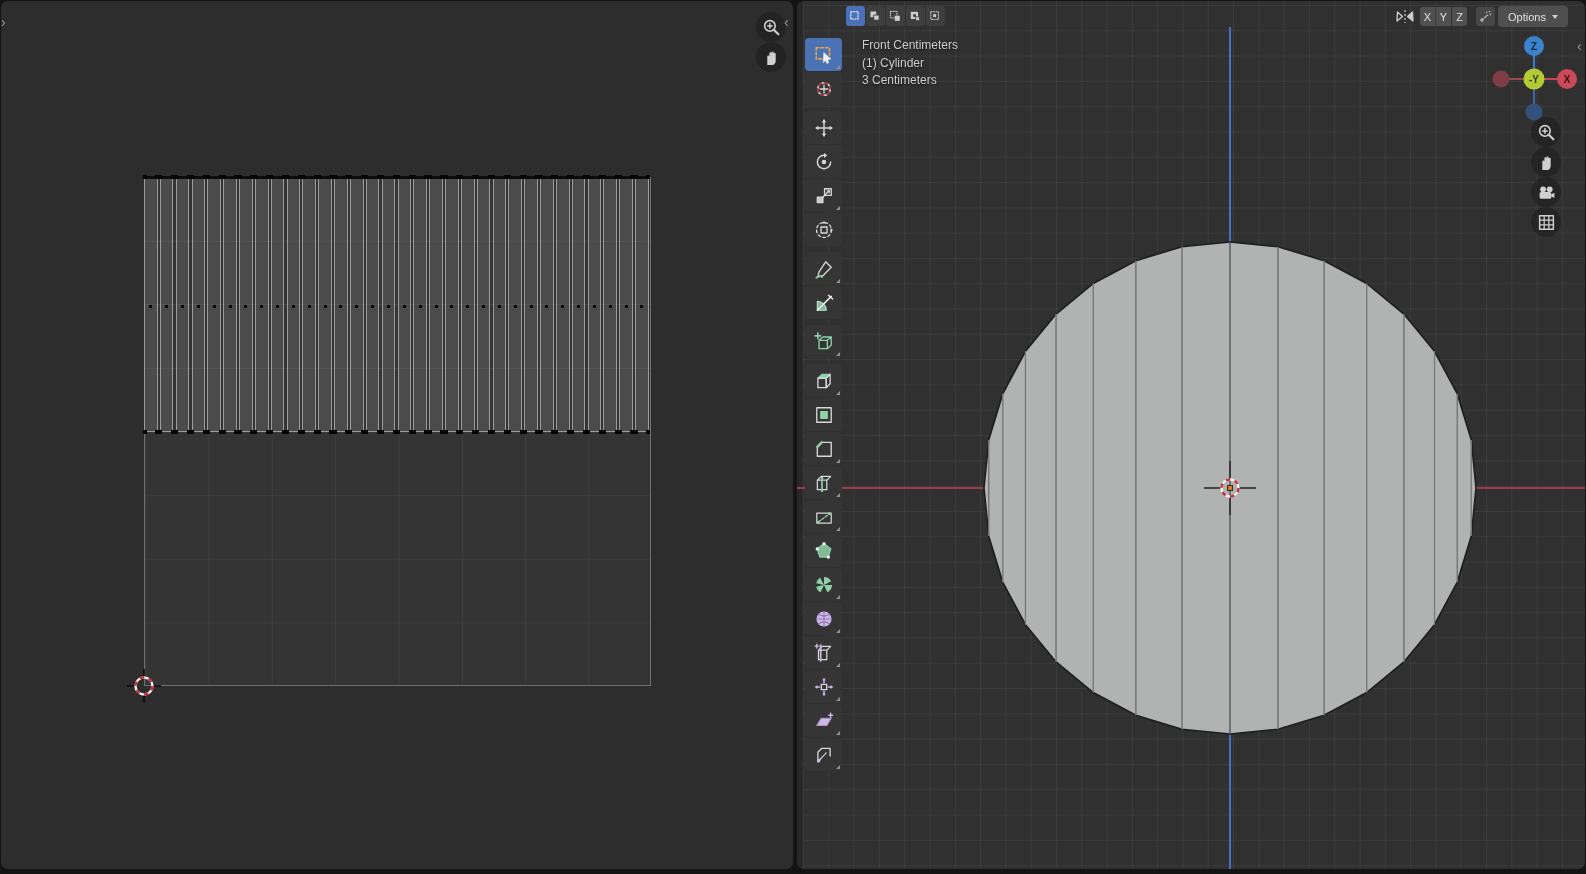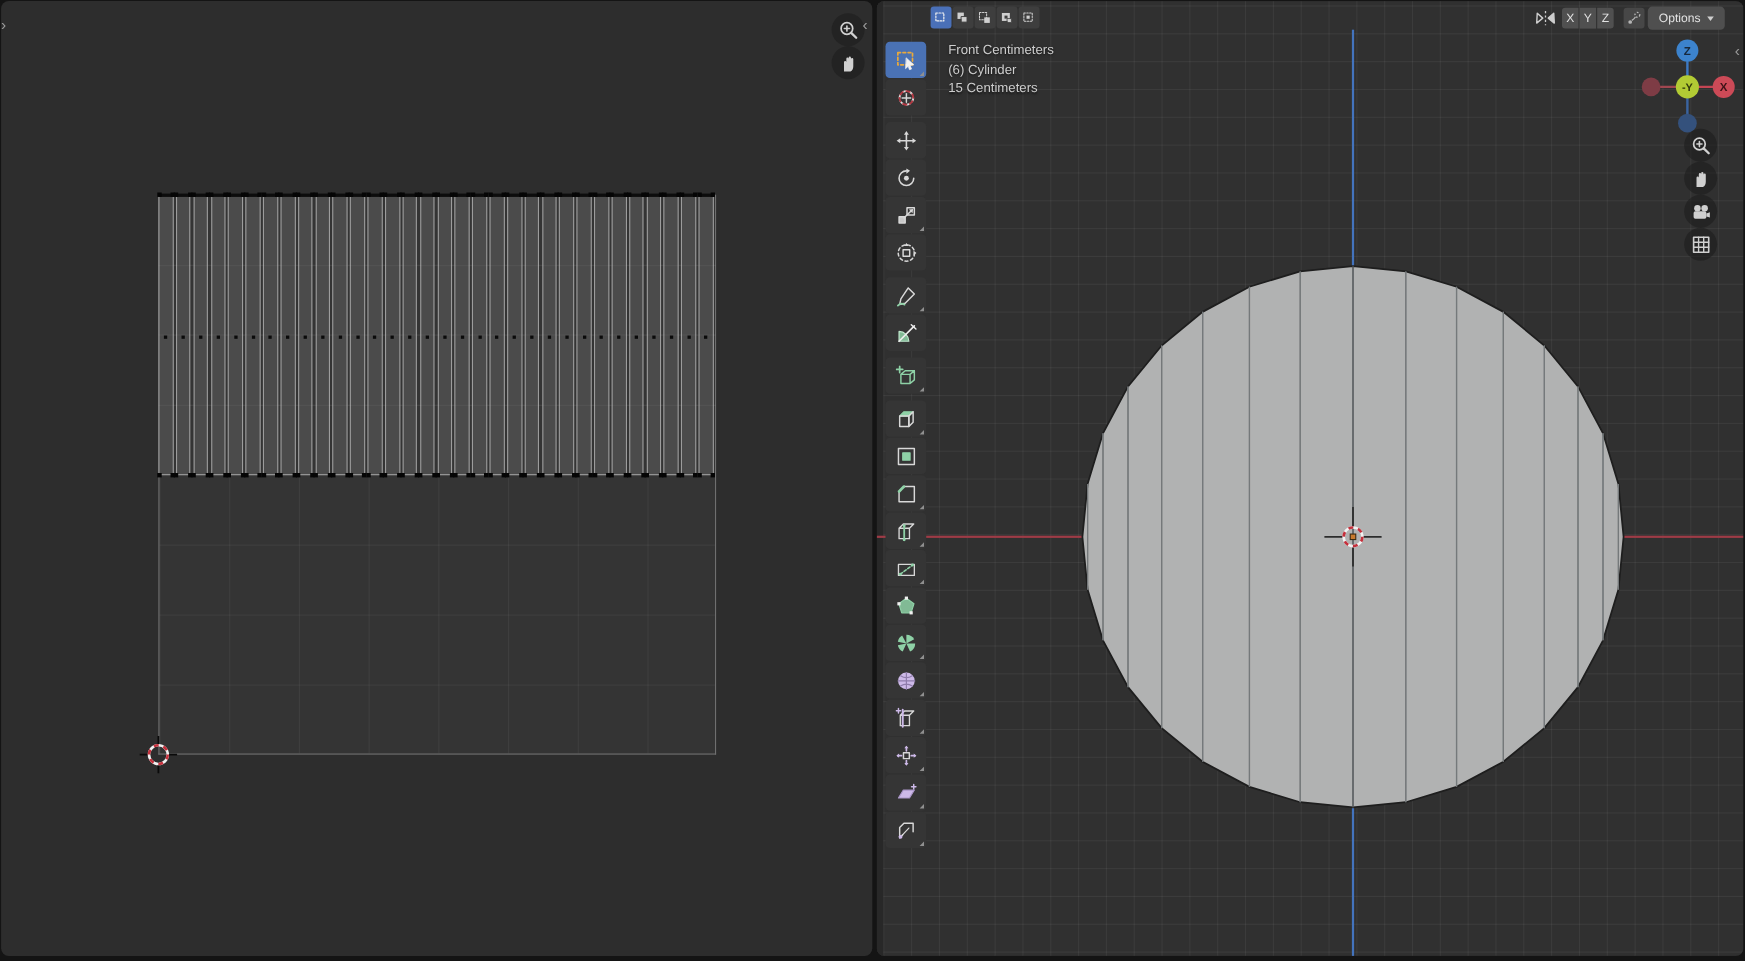--- a/index.html
+++ b/index.html
@@ -389,22 +389,22 @@
       </div>
       <div class="selmode" style="left: 129px;">
         <svg width="13" height="13" viewBox="0 0 18 18" fill="none" stroke-linecap="round" stroke-linejoin="round">
           <rect x="2.5" y="2.5" width="10.5" height="10.5" stroke="#cfcfcf" stroke-width="1.3" stroke-dasharray="1.9 1.7"></rect>
           <rect x="5.8" y="5.8" width="4" height="4" fill="#cfcfcf"></rect>
         </svg>
       </div>
     </div>
   <div id="vp-header-text">
     <div>Front Centimeters</div>
-    <div>(6) Cylinder</div>
-    <div>15 Centimeters</div>
+    <div>(1) Cylinder</div>
+    <div>3 Centimeters</div>
   </div>
 
   <span class="hdr-icon" style="left:598px;top:7px;">
     <svg width="20" height="17" viewBox="0 0 20 17">
       <path d="M7.5,8.5 L2.5,4 L2,13 Z" fill="none" stroke="#cdcdcd" stroke-width="1.3" stroke-linejoin="round"></path>
       <path d="M12.5,8.5 L17.5,4 L18,13 Z" fill="#cdcdcd" stroke="#cdcdcd" stroke-width="1.3" stroke-linejoin="round"></path>
       <line x1="10" y1="2" x2="10" y2="15" stroke="#cdcdcd" stroke-width="1.2" stroke-dasharray="2 2"></line>
     </svg>
   </span>
   <div class="hdr-right-btn" style="left:623px;width:15px;height:19px;border-radius:3px 0 0 3px;">

